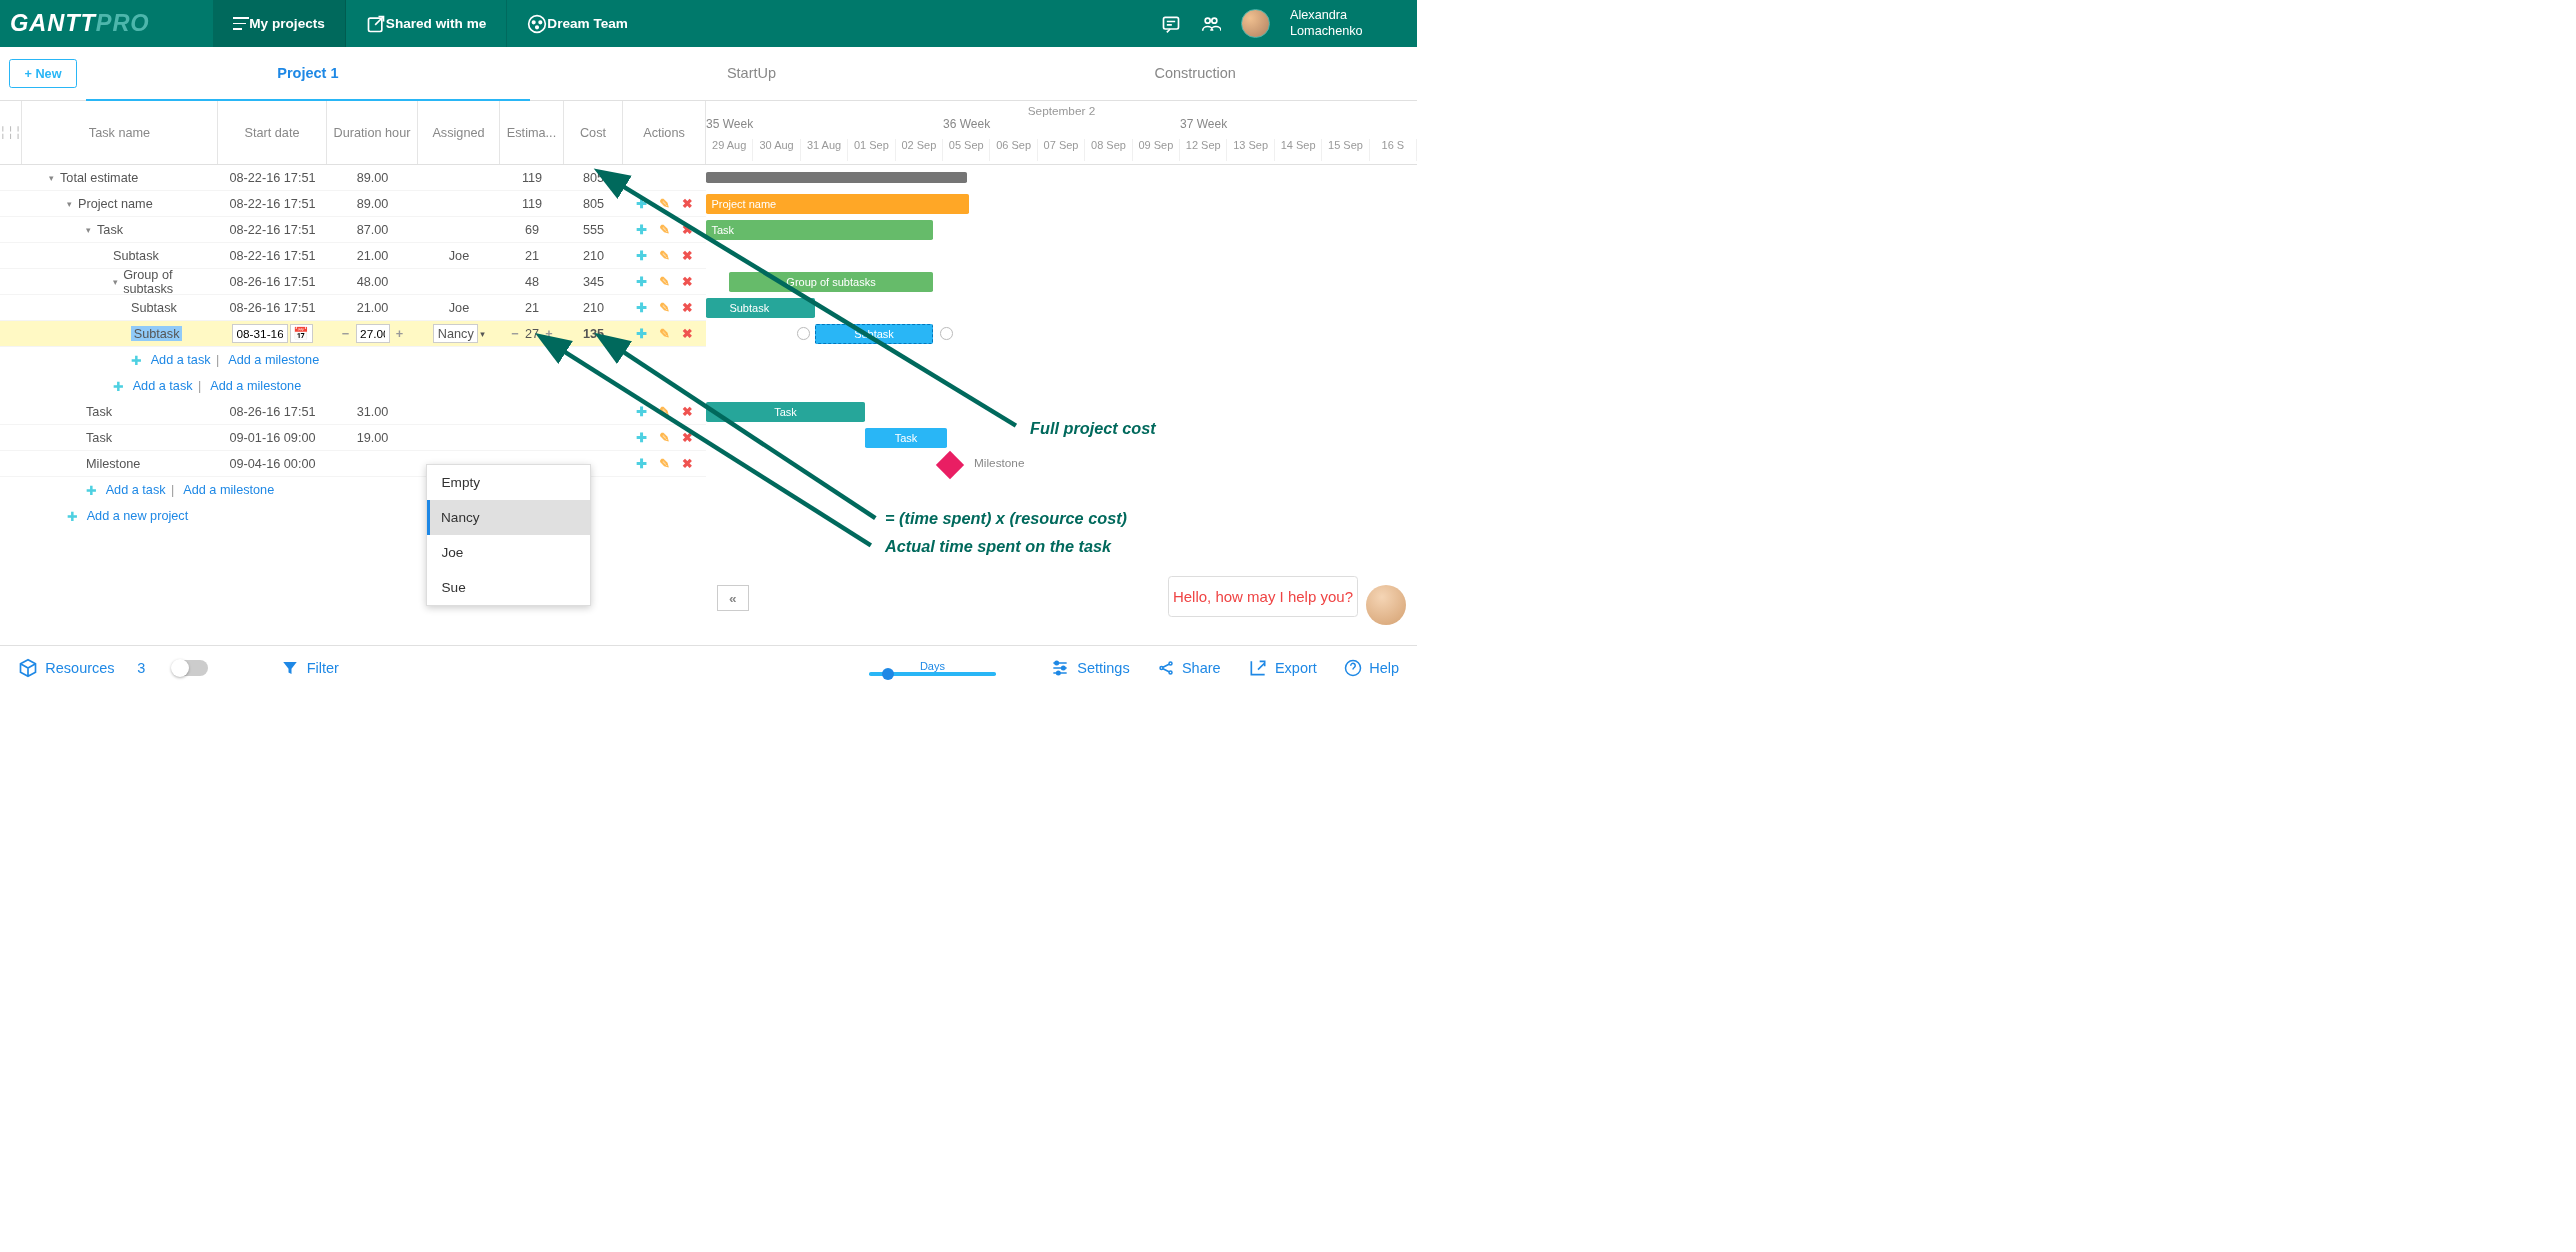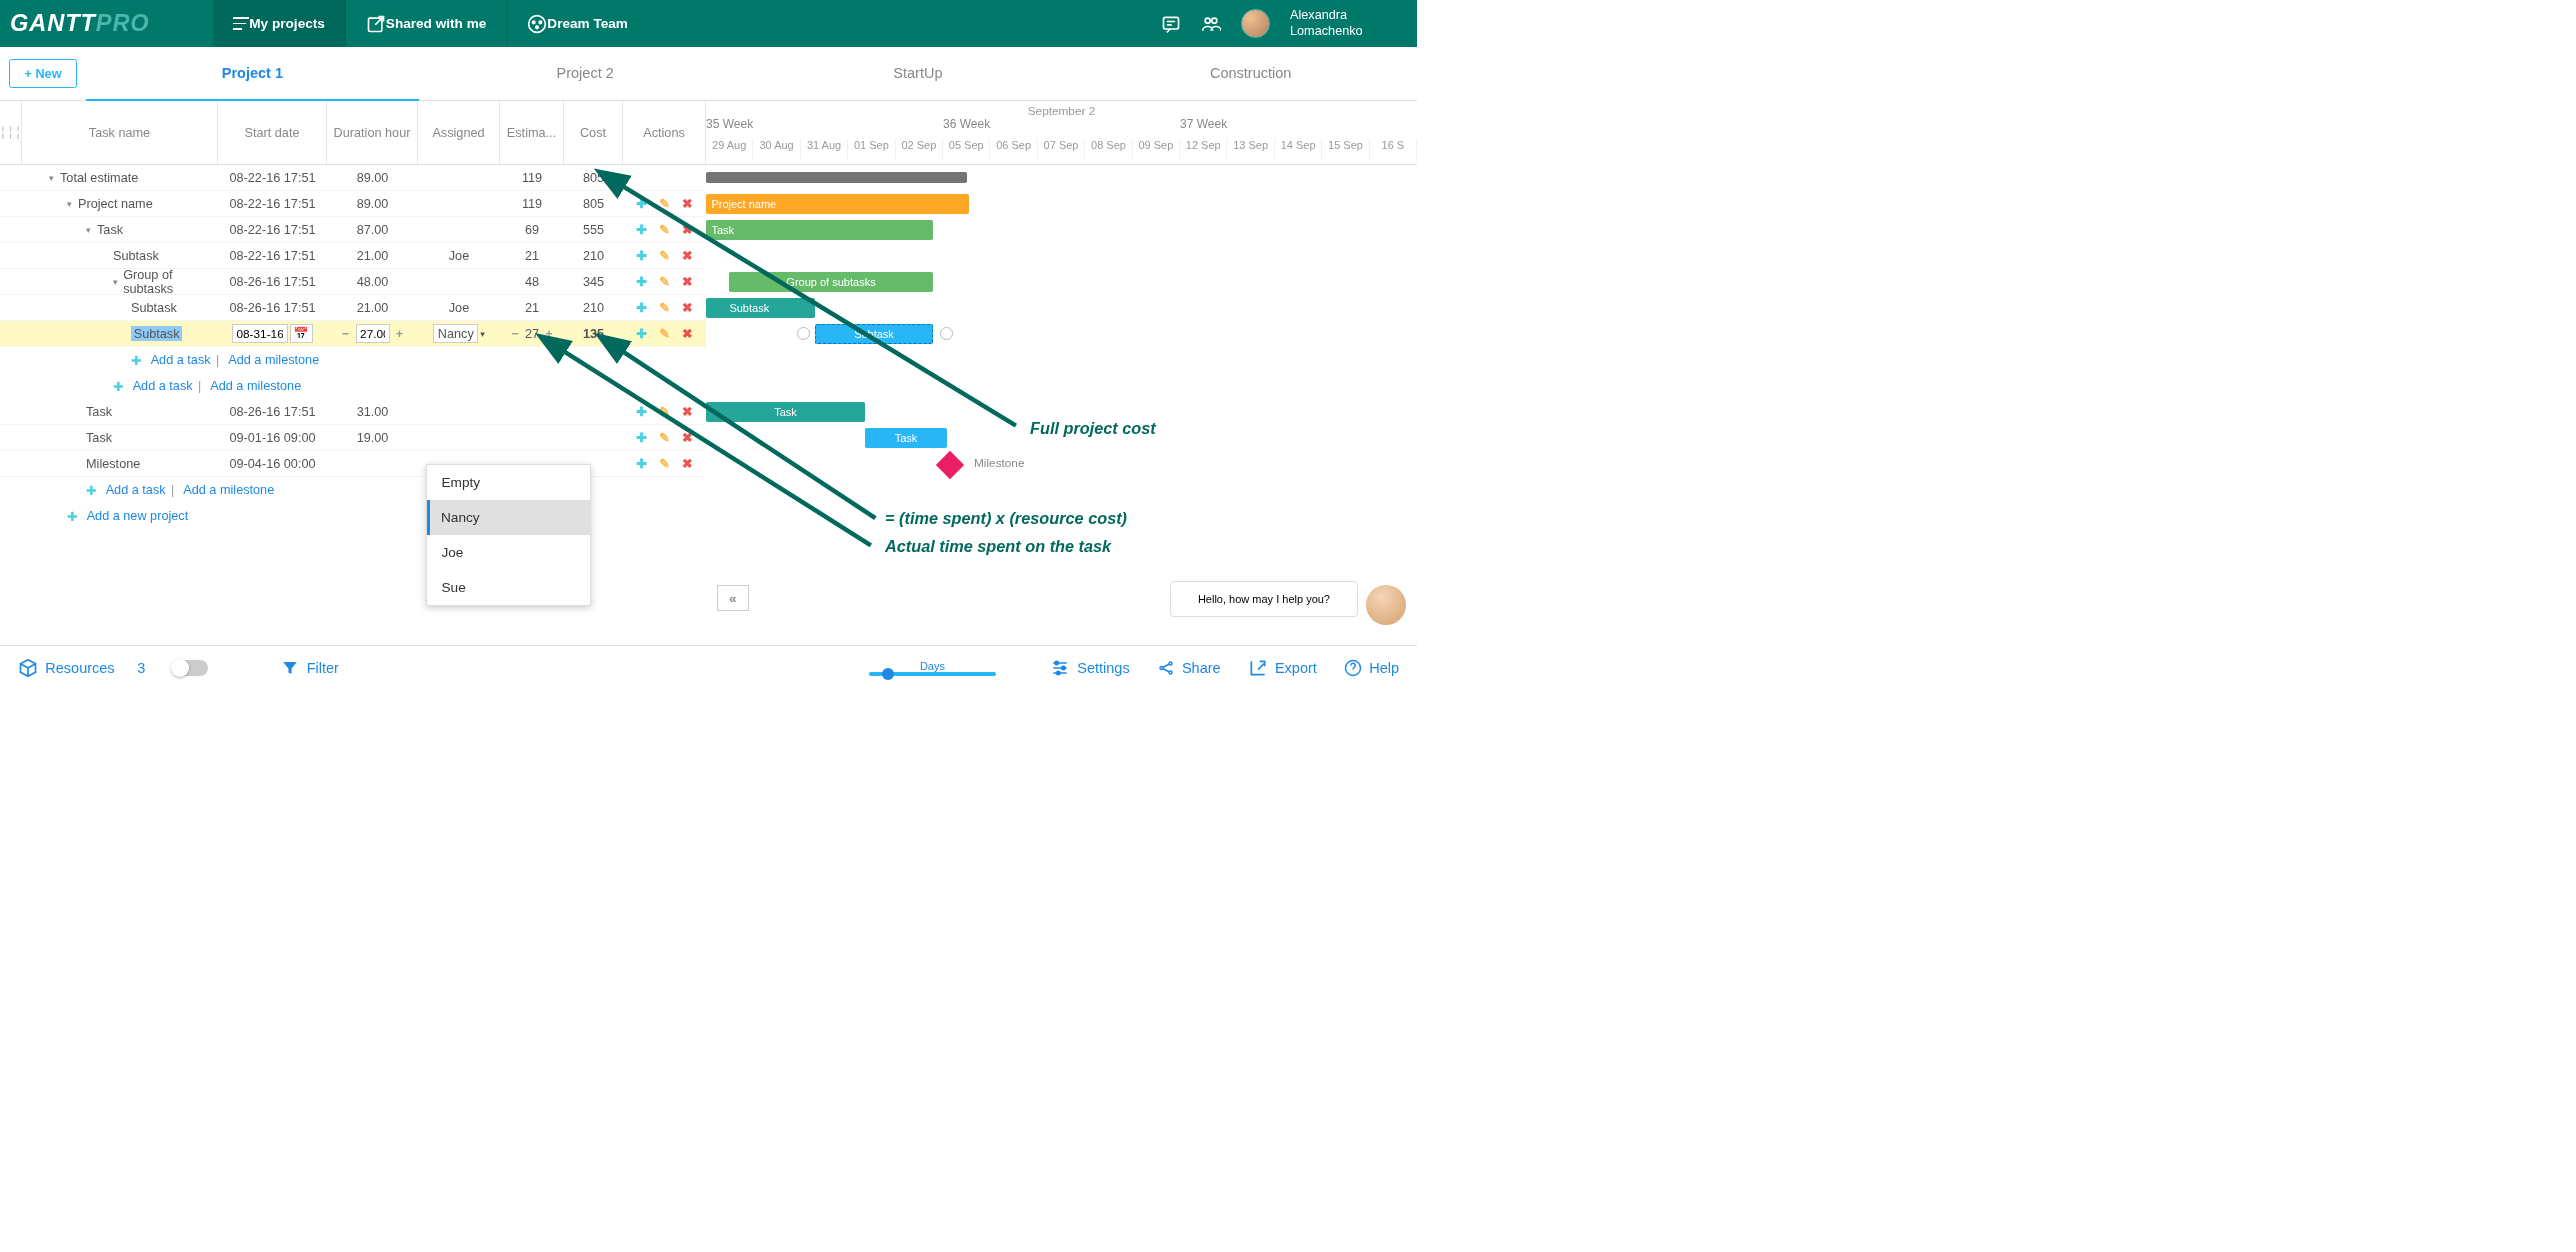--- a/index.html
+++ b/index.html
@@ -72,21 +72,21 @@
 .milestone-d{position:absolute;width:20px;height:20px;background:#E91E63;transform:rotate(45deg);top:3.6px}
 .dropdown{position:absolute;left:426px;top:363px;width:165px;background:#fff;border:0.9px solid #ddd;box-shadow:0 1.8px 7.3px rgba(0,0,0,0.2);z-index:20}
 .dd-item{padding:10px 14.5px;font-size:13.6px;color:#333;cursor:pointer}
 .dd-item.sel{background:#E0E0E0;border-left:3.6px solid #1E88E5;padding-left:11px}
 .annot{position:absolute;font-style:italic;font-weight:bold;color:#00695C;font-size:16.3px}
 .bottom-bar{position:absolute;bottom:0;left:0;right:0;height:45px;border-top:0.9px solid #e0e0e0;display:flex;align-items:center;padding:0 18px;background:#fff}
 .bb-item{display:flex;align-items:center;gap:7.3px;color:#1E88E5;font-size:14.5px;margin-right:27px;cursor:pointer}
 .bb-spacer{flex:1}
 .toggle{width:36px;height:16.3px;background:#ccc;border-radius:9px;position:relative}
 .toggle::after{content:"";position:absolute;width:18px;height:18px;background:#fff;border-radius:50%;top:-0.9px;left:-0.9px;box-shadow:0 0.9px 2.7px rgba(0,0,0,0.3)}
-.chat-bubble{position:absolute;right:59px;bottom:73px;background:#fff;border:0.9px solid #ddd;border-radius:3.6px;padding:11px 27px;font-size:11px;color:#000000}
+.chat-bubble{position:absolute;right:59px;bottom:73px;background:#fff;border:0.9px solid #ddd;border-radius:3.6px;padding:11px 4px;font-size:15px;color:#ef4444}
 .chat-avatar{position:absolute;right:11px;bottom:65px;width:40px;height:40px;border-radius:50%;background:radial-gradient(circle at 40% 30%,#f5d5b5,#d4a070)}
 .collapse-btn{position:absolute;left:717px;top:585px;border:0.9px solid #ccc;background:#fff;padding:4.5px 11px;color:#888;font-size:13.6px;font-weight:bold}
 .slider-track{width:127px;height:3.6px;background:#29B6F6;border-radius:1.8px;position:relative}
 .slider-thumb{position:absolute;width:12.7px;height:12.7px;background:#1E88E5;border-radius:50%;top:-4.5px;left:12.7px}
 .hamb{display:flex;flex-direction:column;gap:3.6px;justify-content:center}
 .hamb span{display:block;height:1.8px;background:#fff}
 </style>
 </head>
 <body>
 
@@ -128,21 +128,20 @@
       </svg>
     <div class="avatar"></div>
     <div class="user-name" style="max-width:109px">Alexandra Lomachenko</div>
   </div>
 </div>
 
 <div class="sub-header">
   <button class="btn-new">+ New</button>
   <div class="tabs">
     <div class="tab active">Project 1</div>
-    <div class="tab">Project 2</div>
     <div class="tab">StartUp</div>
     <div class="tab">Construction</div>
   </div>
 </div>
 
 <div class="grid-area">
   <div class="table-side">
     <div class="col-headers">
       <div class="drag-col" style="color:#bbb">╎╎╎</div>
       <div class="c-name">Task name</div>

